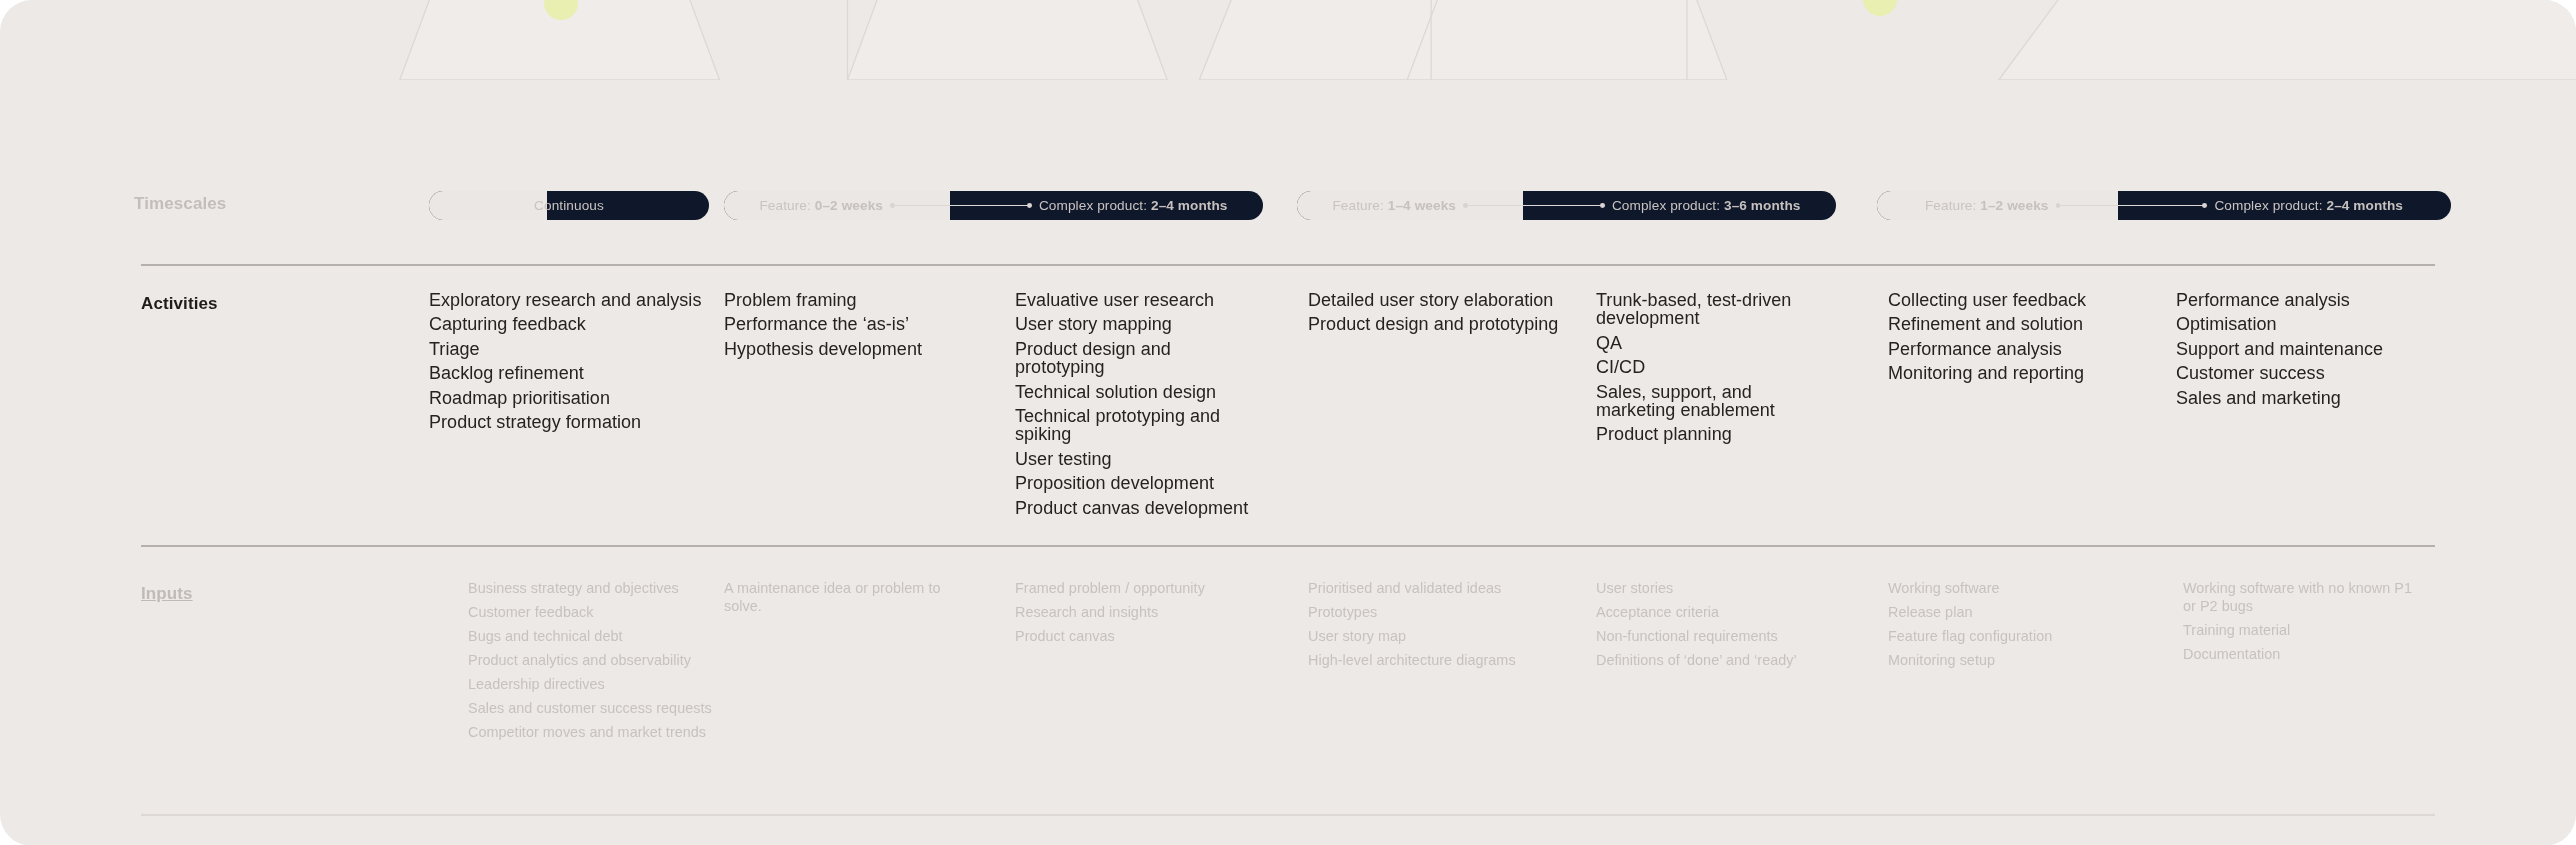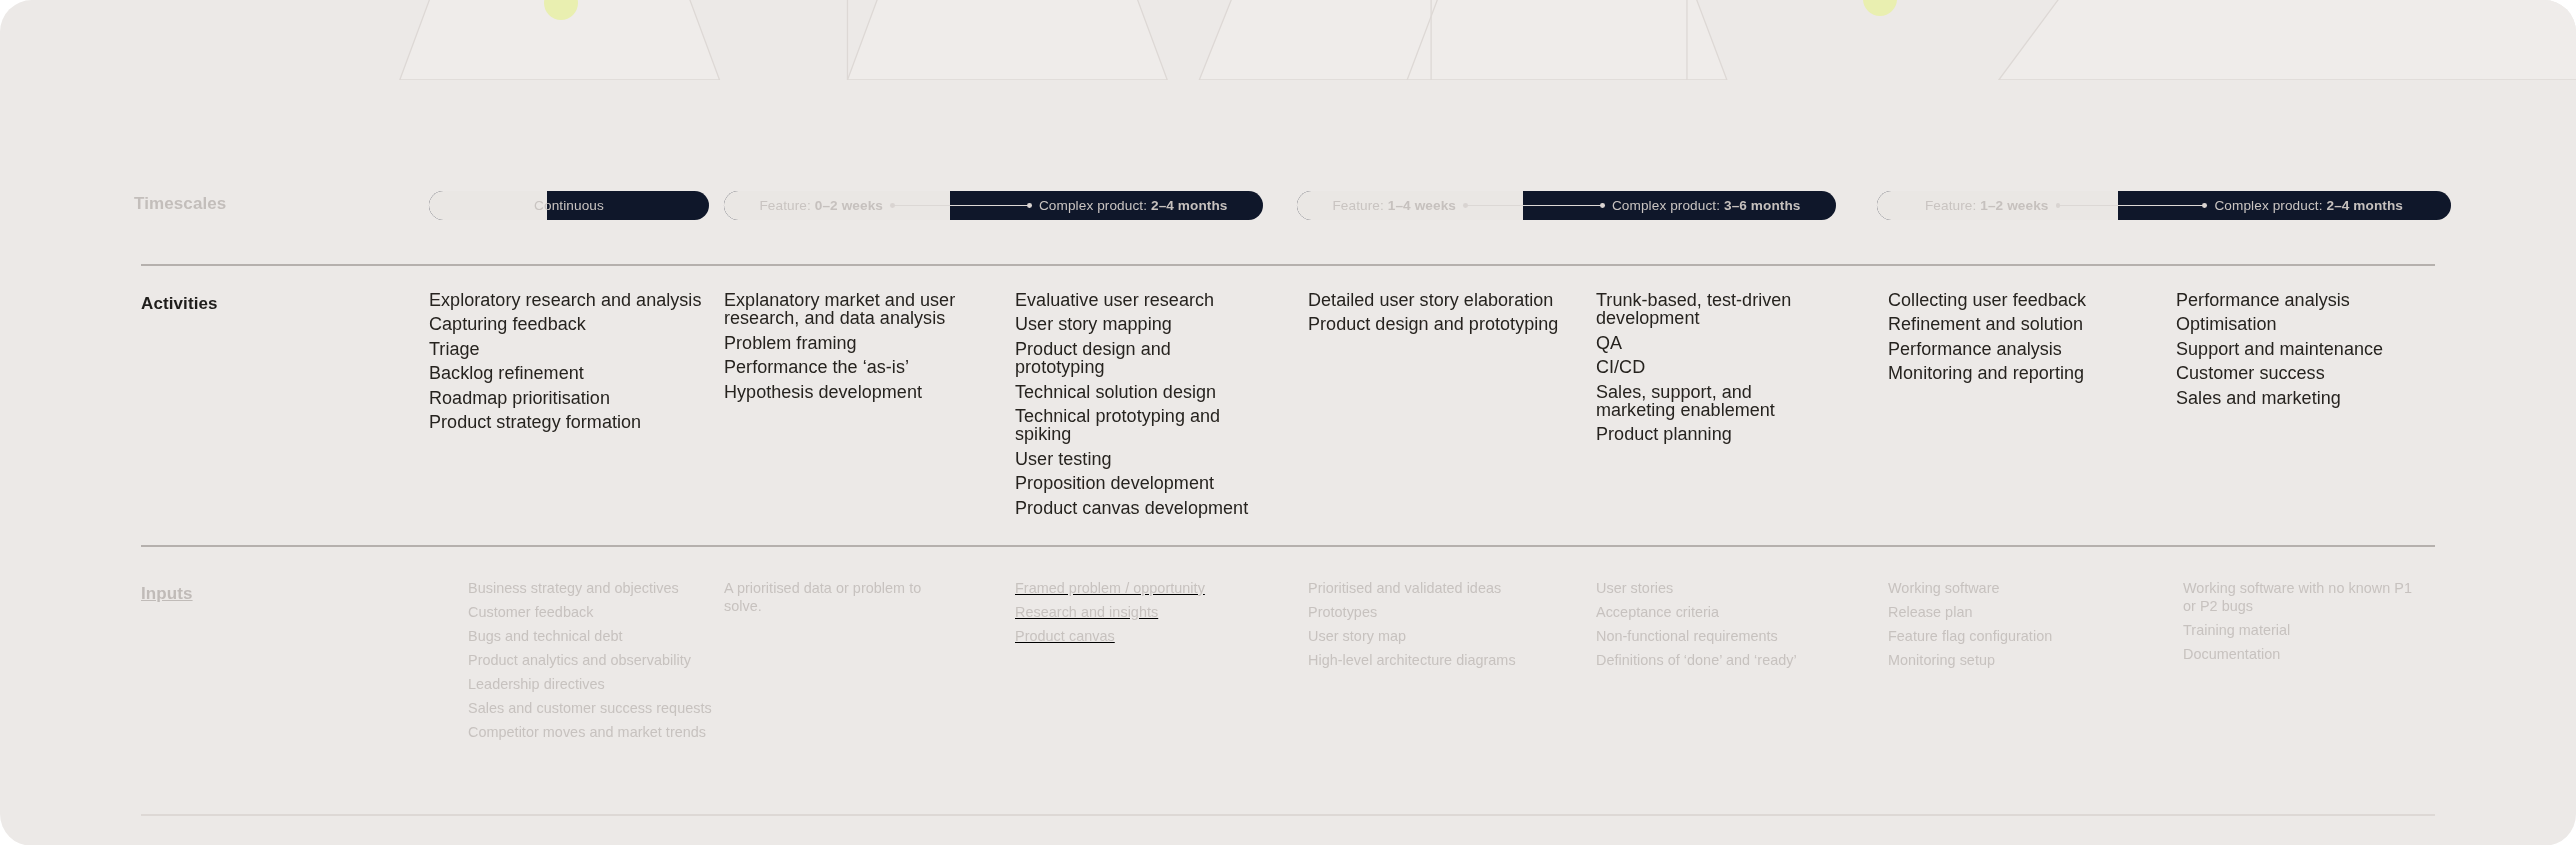--- a/index.html
+++ b/index.html
@@ -186,21 +186,20 @@
   <div id="activities-cols">
       <div class="act-col" style="left: 429px; width: 276px;">
         <div class="act-item">Exploratory research and analysis</div>
         <div class="act-item">Capturing feedback</div>
         <div class="act-item">Triage</div>
         <div class="act-item">Backlog refinement</div>
         <div class="act-item">Roadmap prioritisation</div>
         <div class="act-item">Product strategy formation</div>
       </div>
       <div class="act-col" style="left: 724px; width: 240px;">
-        <div class="act-item">Explanatory market and user research, and data analysis</div>
         <div class="act-item">Problem framing</div>
         <div class="act-item">Performance the ‘as-is’</div>
         <div class="act-item">Hypothesis development</div>
       </div>
       <div class="act-col" style="left: 1015px; width: 248px;">
         <div class="act-item">Evaluative user research</div>
         <div class="act-item">User story mapping</div>
         <div class="act-item">Product design and prototyping</div>
         <div class="act-item">Technical solution design</div>
         <div class="act-item">Technical prototyping and spiking</div>
@@ -241,23 +240,23 @@
       <div class="in-col" style="left: 457px; width: 248px; margin-left: 11px;">
         <div class="in-item">Business strategy and objectives</div>
         <div class="in-item">Customer feedback</div>
         <div class="in-item">Bugs and technical debt</div>
         <div class="in-item">Product analytics and observability</div>
         <div class="in-item">Leadership directives</div>
         <div class="in-item">Sales and customer success requests</div>
         <div class="in-item">Competitor moves and market trends</div>
       </div>
       <div class="in-col" style="left: 724px; width: 220px;">
-        <div class="in-item">A prioritised data or problem to solve.</div>
-      </div>
-      <div class="in-col" style="left: 1015px; width: 240px; text-decoration: underline;">
+        <div class="in-item">A maintenance idea or problem to solve.</div>
+      </div>
+      <div class="in-col" style="left: 1015px; width: 240px;">
         <div class="in-item">Framed problem / opportunity</div>
         <div class="in-item">Research and insights</div>
         <div class="in-item">Product canvas</div>
       </div>
       <div class="in-col" style="left: 1308px; width: 256px;">
         <div class="in-item">Prioritised and validated ideas</div>
         <div class="in-item">Prototypes</div>
         <div class="in-item">User story map</div>
         <div class="in-item">High-level architecture diagrams</div>
       </div>

